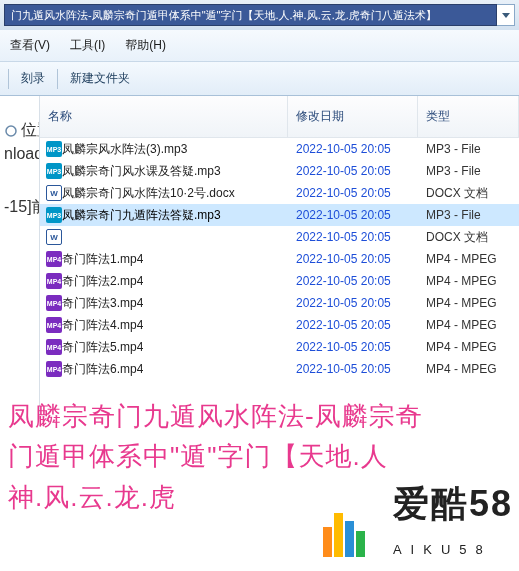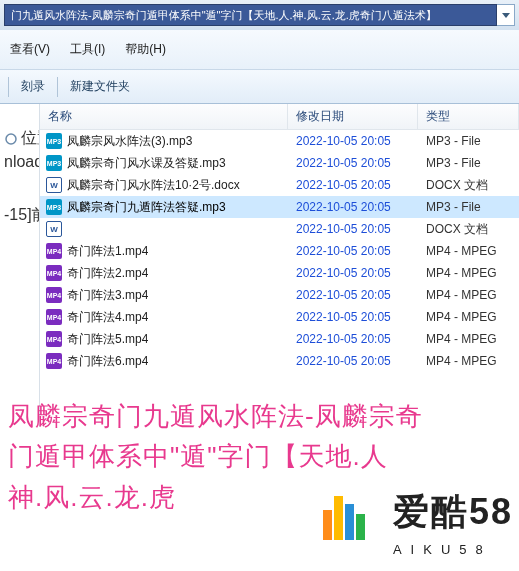--- a/index.html
+++ b/index.html
@@ -2,65 +2,65 @@
 <html><head>
 <meta charset="utf-8">
 <style>
 * { margin: 0; padding: 0; box-sizing: border-box; font-family: "Microsoft YaHei", "Segoe UI", Tahoma, sans-serif; }
 body { width: 519px; height: 571px; background: #fff; overflow: hidden; font-size: 12px; position: relative; }
 
 .address-bar { height: 30px; background: linear-gradient(#e8f0f8,#d4e2f0); display: flex; align-items: center; padding: 3px 4px; }
 .address-input { flex: 1; height: 22px; background: #3b5998; color: #fff; font-size: 11px; padding: 0 6px; display: flex; align-items: center; overflow: hidden; white-space: nowrap; border: 1px solid #2a3f6b; }
 .addr-chevron { width: 18px; height: 22px; display: flex; align-items: center; justify-content: center; background: #fff; border: 1px solid #8aa8c8; border-left: none; }
 
-.menu-bar { height: 40px; background: linear-gradient(#f6fafe,#e8f1fa); display: flex; align-items: center; border-bottom: 1px solid #c8d8e8; }
+.menu-bar { height: 32px; background: linear-gradient(#f6fafe,#e8f1fa); display: flex; align-items: center; border-bottom: 1px solid #c8d8e8; }
 .menu-item { padding: 0 10px; height: 100%; display: flex; align-items: center; color: #1a1a1a; cursor: default; }
 
 .toolbar { height: 34px; background: linear-gradient(#f4f9fe,#e2edf8); display: flex; align-items: center; border-bottom: 1px solid #a8c0d8; padding: 0 4px; }
 .tool-btn { height: 24px; padding: 0 8px; display: flex; align-items: center; gap: 4px; color: #1a3a5a; cursor: default; border-radius: 2px; }
 .tool-sep { width: 1px; height: 20px; background: #b0c4d8; margin: 0 4px; }
 .tool-chevron { font-size: 8px; color: #4a6a8a; margin-left: 2px; }
 
 .content { display: flex; height: 323px; }
 .sidebar { width: 40px; border-right: 1px solid #d8e0e8; padding: 6px 2px; overflow: hidden; }
 .side-item { padding: 2px 0 2px 2px; font-size: 16px; color: #333; white-space: nowrap; display: flex; align-items: center; gap: 3px; }
 .side-ico { width: 14px; height: 14px; flex-shrink: 0; display: inline-flex; align-items: center; justify-content: center; }
 
 .file-pane { flex: 1; }
-.columns { display: flex; height: 26px; border-bottom: 1px solid #e0e6ec; align-items: center; background: linear-gradient(#fdfdfe,#f0f4f8); }
+.columns { display: flex; height: 42px; border-bottom: 1px solid #e0e6ec; align-items: center; background: linear-gradient(#fdfdfe,#f0f4f8); }
 .col { padding: 0 8px; font-size: 12px; color: #2a4a7a; border-right: 1px solid #e0e6ec; height: 100%; display: flex; align-items: center; }
 .col-name { width: 248px; }
 .col-date { width: 130px; }
 .col-type { flex: 1; }
 
 .file-list { }
 .file-row { display: flex; height: 22px; align-items: center; }
 .file-row.selected { background: #cde8ff; }
 .file-row.selected .fname { color: #000; }
-.fname-cell { width: 248px; display: flex; align-items: center; padding-left: 6px; gap: 5px; overflow: hidden; }
+.fname-cell { width: 248px; display: flex; align-items: center; padding-left: 6px; overflow: hidden; }
 .ficon { width: 16px; height: 16px; flex-shrink: 0; border-radius: 2px; display: flex; align-items: center; justify-content: center; font-size: 7px; font-weight: bold; color: #fff; }
 .ficon.mp3 { background: #0096c7; }
 .ficon.docx { background: #fff; border: 1px solid #2b579a; color: #2b579a; font-size: 8px; }
 .ficon.mp4 { background: #7b2cbf; }
 .fname { font-size: 12px; color: #222; white-space: nowrap; overflow: hidden; text-overflow: ellipsis; }
 .fdate { width: 130px; font-size: 12px; color: #1d4ed8; padding-left: 8px; }
 .ftype { flex: 1; font-size: 12px; color: #333; padding-left: 8px; white-space: nowrap; overflow: hidden; }
 
 .bottom-text { position: absolute; left: 8px; top: 396px; right: 0; font-size: 26px; color: #e8398e; line-height: 1.55; letter-spacing: 1px; font-weight: 400; }
 
-.watermark { position: absolute; right: 6px; bottom: 14px; display: flex; align-items: flex-start; gap: 24px; }
+.watermark { position: absolute; right: 6px; bottom: 14px; display: flex; align-items: flex-end; gap: 24px; }
 .wm-logo { width: 46px; height: 46px; position: relative; }
 .wm-bar { position: absolute; bottom: 0; }
 .wm-bar.b1 { left: 0; width: 9px; height: 30px; background: #ff8c1a; }
 .wm-bar.b2 { left: 11px; width: 9px; height: 44px; background: #ffbb00; }
 .wm-bar.b3 { left: 22px; width: 9px; height: 36px; background: #2a8fd6; }
 .wm-bar.b4 { left: 33px; width: 9px; height: 26px; background: #2bb34a; }
 .wm-text { display: flex; flex-direction: column; align-items: flex-start; }
 .wm-cn { font-size: 36px; font-weight: 700; color: #222; letter-spacing: 2px; line-height: 1; }
-.wm-en { font-size: 13px; letter-spacing: 9px; color: #222; margin-top: 12px; }
+.wm-en { font-size: 13px; letter-spacing: 9px; color: #222; margin-top: 20px; }
 </style>
 </head>
 <body>
 
 <div class="address-bar">
   <div class="address-input">门九遁风水阵法-凤麟宗奇门遁甲体系中"遁"字门【天地.人.神.风.云.龙.虎奇门八遁法术】</div>
   <div class="addr-chevron">
     <svg width="8" height="5" viewBox="0 0 8 5">
         <path d="M0 0 L4 5 L8 0 Z" fill="#3a5a7a"></path>
       </svg>

